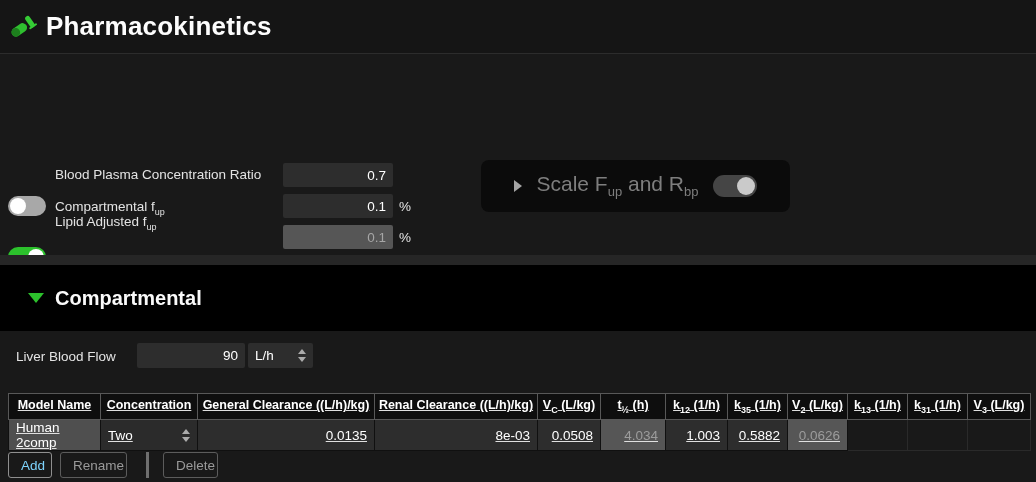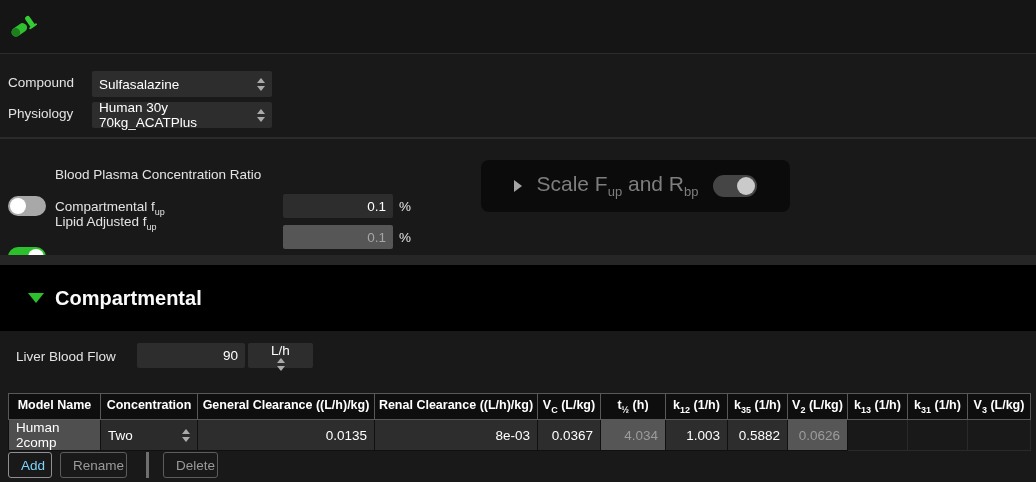--- a/index.html
+++ b/index.html
@@ -47,21 +47,21 @@
 
   .divider-strip { position:absolute; left:0; top:255px; width:1036px; height:10px; background:#262626; }
 
   
   .section-hdr { position:absolute; left:0; top:265px; width:1036px; height:66px; background:#000;
                  display:flex; align-items:center; padding-left:28px; gap:11px; cursor:pointer; }
   .tri-green { width:0; height:0; border-left:8px solid transparent; border-right:8px solid transparent; border-top:10px solid #2cc12c; }
   .section-title { font-size:20px; font-weight:bold; color:#fafafa; }
 
   
-  .model-table { position:absolute; left:8px; top:393px; border-collapse:collapse; table-layout:fixed; }
+  .model-table { position:absolute; left:8px; top:393px; border-collapse:collapse; table-layout:fixed;text-decoration:underline; }
   .model-table th { background:#0e0e0e; border:1px solid #585858; color:#fff; font-weight:bold;
                     font-size:12.5px; text-align:center; height:26px; padding:0 2px; white-space:nowrap; overflow:hidden; }
   .model-table th sub { font-size:9px; }
   .model-table td { height:27px; border:1px solid #101010; padding:0; vertical-align:middle;margin-top:8px; }
   .cell { display:flex; align-items:center; width:100%; height:100%; font-size:13.5px; }
   .c-model  { background:#4f4f4f; color:#fff; padding-left:7px; }
   .c-select { background:#2b2b2b; color:#fff; justify-content:space-between; padding:0 7px; cursor:pointer; }
   .c-num    { background:#2d2d2d; color:#fff; justify-content:flex-end; padding-right:7px; }
   .c-ro     { background:#565656; color:#9c9c9c; justify-content:flex-end; padding-right:7px; }
   td.c-empty { background:#191919; border:1px solid #2a2a2a; }
@@ -83,42 +83,26 @@
         <g transform="rotate(-35 11 17)">
           <rect x="2" y="12" width="17" height="9" rx="4.5" fill="#2fbf2f"></rect>
           <rect x="2" y="12" width="8.5" height="9" rx="4.5" fill="#1d7f1d"></rect>
         </g>
         <g transform="rotate(55 20 10)">
           <rect x="13" y="6" width="13" height="5" rx="2.5" fill="#35cc35"></rect>
           <rect x="24" y="4" width="2" height="9" rx="1" fill="#35cc35"></rect>
         </g>
       </svg>
     </span>
-  </div>
-
-  <div class="selblock">
-    <span class="lbl abs" style="left:8px; top:20px;">Compound</span>
-    <div class="select abs" style="left:92px; top:16px; width:180px; height:26px;">
-      <span>Sulfasalazine</span>
-      <span class="spinner">
-          <span class="tri-up"></span>
-          <span class="tri-down"></span>
-        </span>
-    </div>
-    <span class="lbl abs" style="left:8px; top:51px;">Physiology</span>
-    <div class="select abs" style="left:92px; top:47px; width:180px; height:26px;">
-      <span>Human 30y 70kg_ACATPlus</span>
-      <span class="spinner">
-          <span class="tri-up"></span>
-          <span class="tri-down"></span>
-        </span>
-    </div>
-  </div>
+    <span class="app-title">Pharmacokinetics</span>
+  </div>
+
 
   <span class="lbl abs" style="left:55px; top:167px;">Blood Plasma Concentration Ratio</span>
+  <input class="field abs" style="left: 283px; top: 163px; width: 110px; height: 24px;" value="0.7">
 
   <div class="toggle small off abs" style="left:8px; top:196px;">
       <span class="knob"></span>
     </div>
   <span class="lbl abs" style="left:55px; top:199px;"><span>Compartmental f</span><sub style="font-size:9px;">up</sub></span>
   <input class="field abs" style="left: 283px; top: 194px; width: 110px; height: 24px;" value="0.1">
   <span class="lbl abs" style="left:399px; top:199px;">%</span>
 
   <div class="toggle small on abs" style="left:8px; top:227px;">
       <span class="knob"></span>
@@ -137,21 +121,21 @@
 
   <div class="divider-strip"></div>
 
   <div class="section-hdr">
     <span class="tri-green"></span>
     <span class="section-title">Compartmental</span>
   </div>
 
   <span class="lbl abs" style="left:16px; top:349px;">Liver Blood Flow</span>
   <input class="field abs" style="left: 137px; top: 343px; width: 108px; height: 25px;" value="90">
-  <div class="select abs" style="left:248px; top:343px; width:65px; height:25px;flex-direction:column;">
+  <div class="select abs" style="left:248px; top:343px; width:65px; height:25px;">
     <span>L/h</span>
     <span class="spinner">
         <span class="tri-up"></span>
         <span class="tri-down"></span>
       </span>
   </div>
 
   <table class="model-table">
     <colgroup>
       <col style="width:92px">
@@ -195,21 +179,21 @@
               </span>
             </div>
           </td>
       <td>
             <div class="cell c-num">0.0135</div>
           </td>
       <td>
             <div class="cell c-num">8e-03</div>
           </td>
       <td>
-            <div class="cell c-num">0.0367</div>
+            <div class="cell c-num">0.0508</div>
           </td>
       <td>
             <div class="cell c-ro">4.034</div>
           </td>
       <td>
             <div class="cell c-num">1.003</div>
           </td>
       <td>
             <div class="cell c-num">0.5882</div>
           </td>

